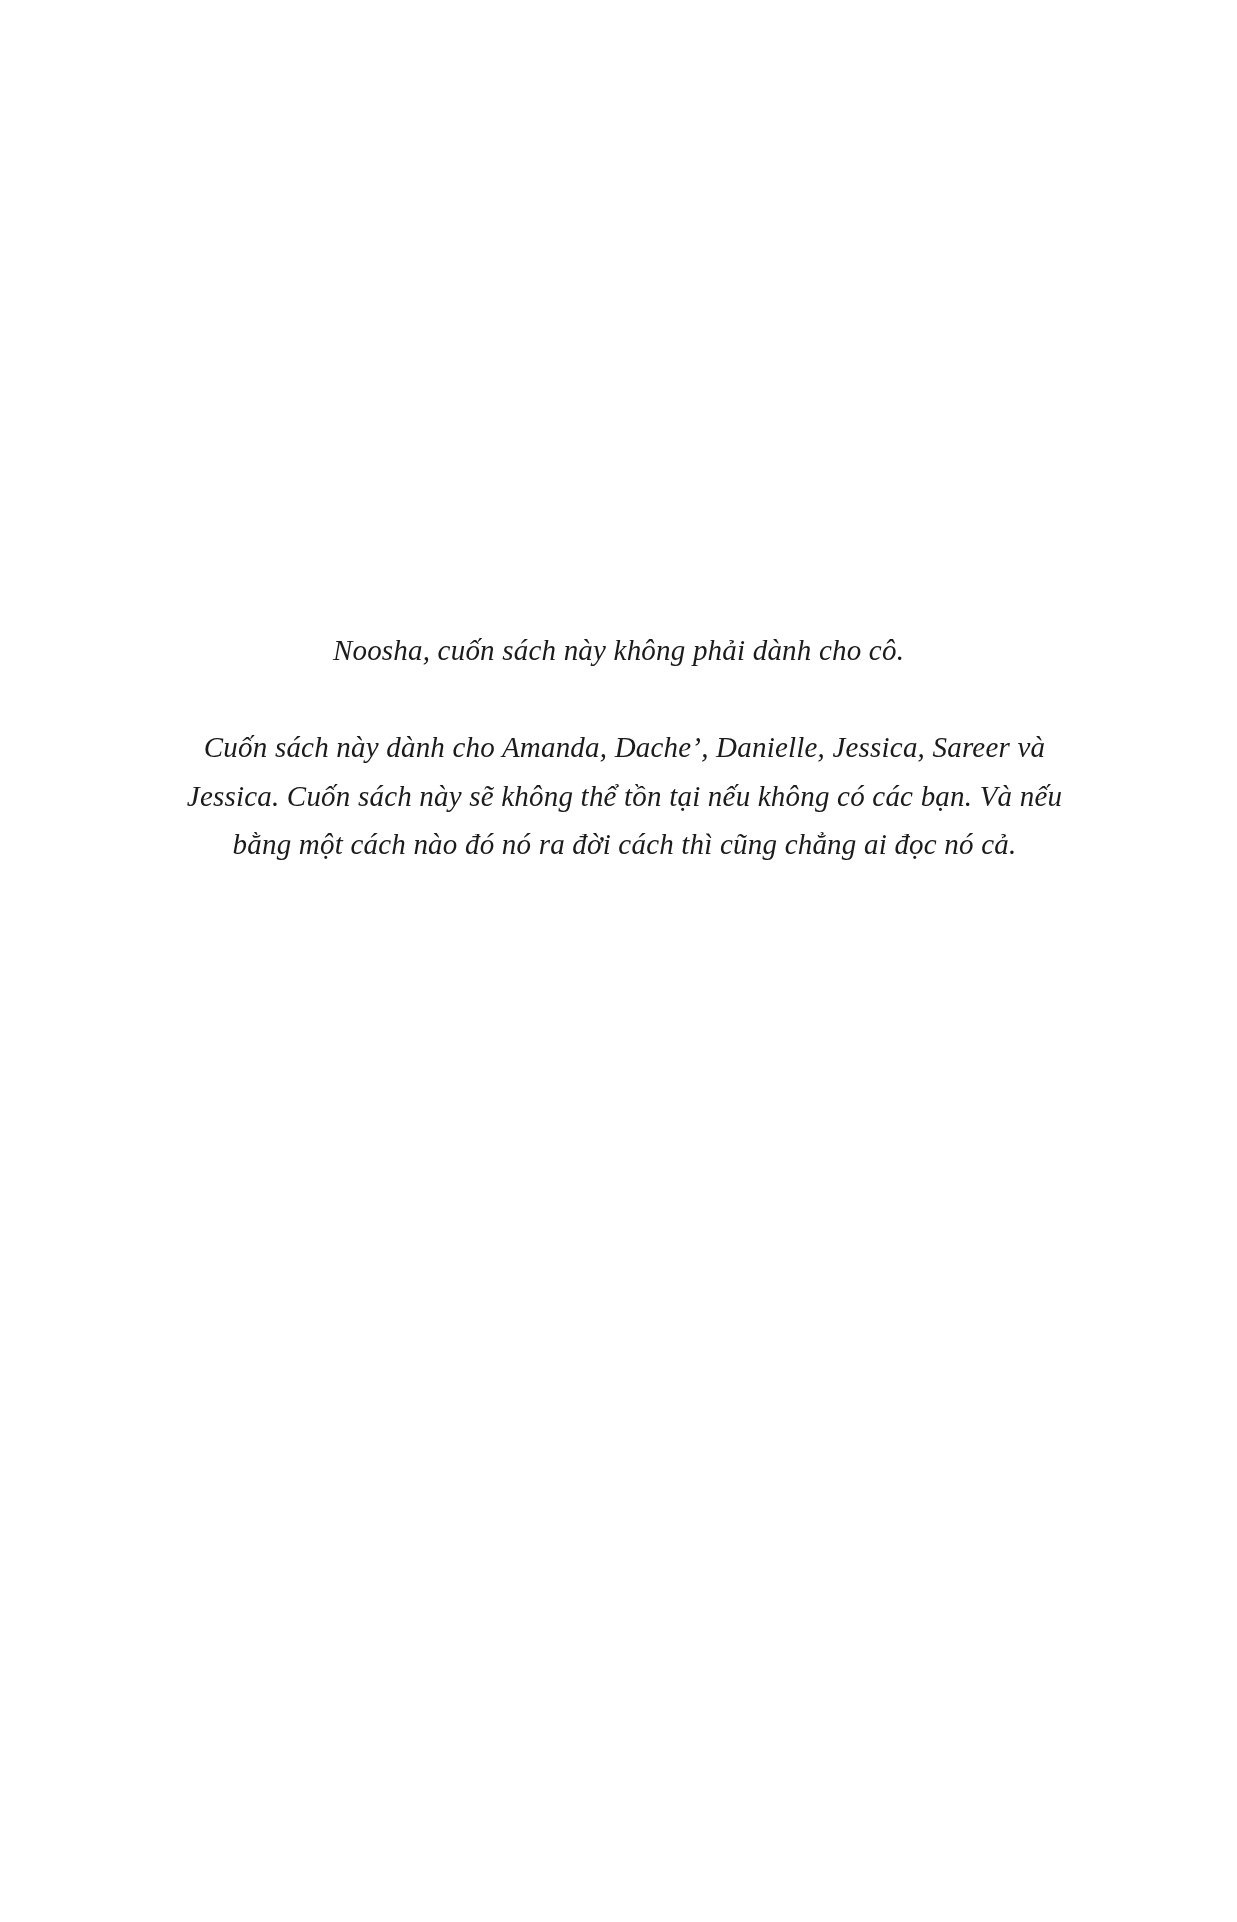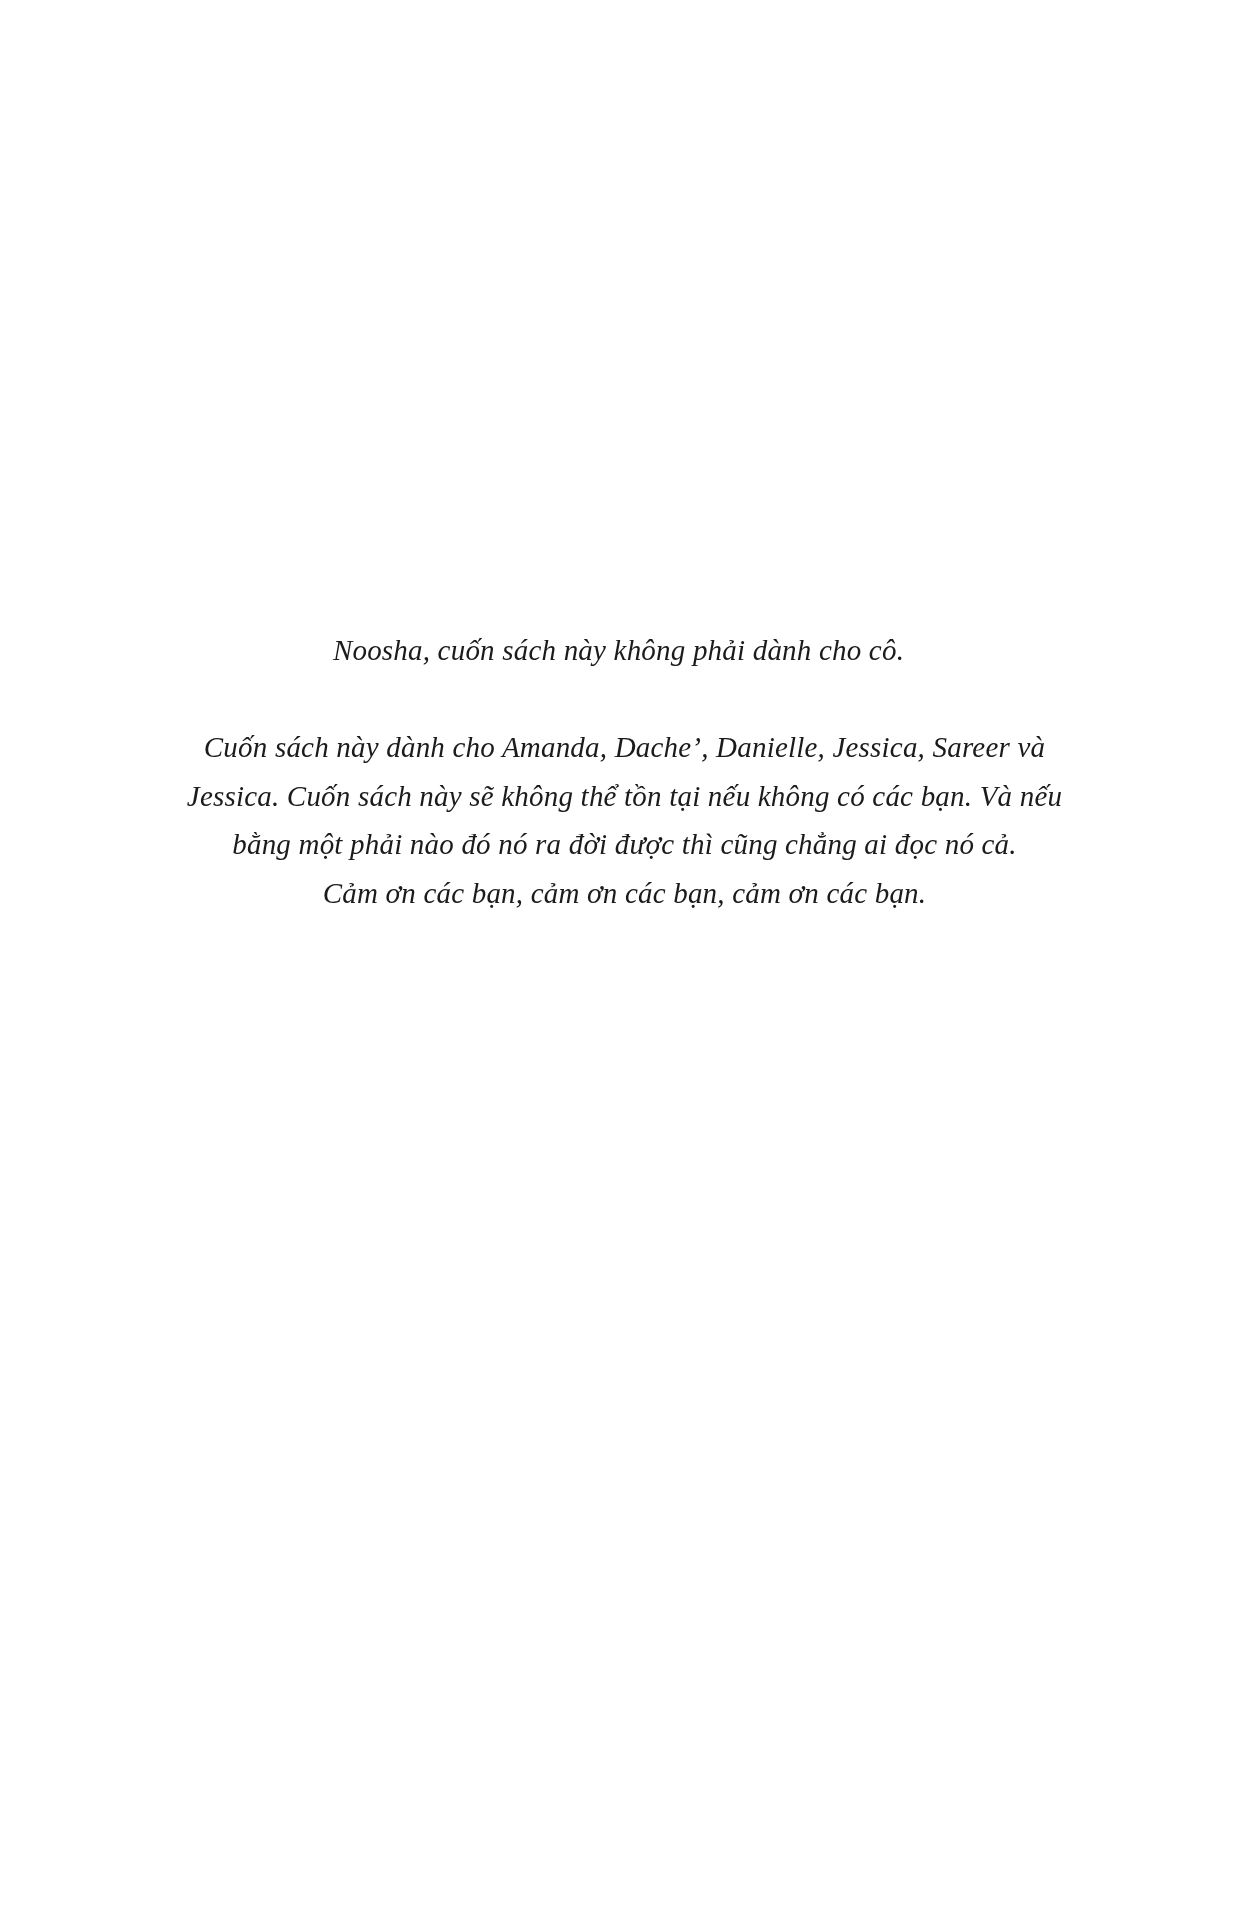--- a/index.html
+++ b/index.html
@@ -44,17 +44,16 @@
 <body>
 
 <main class="page">
   <section class="dedication">
     <p>
       <span class="line">Noosha, cuốn sách này không phải dành cho cô.</span>
     </p>
     <p>
       <span class="line">Cuốn sách này dành cho Amanda, Dache’, Danielle, Jessica, Sareer và</span>
       <span class="line">Jessica. Cuốn sách này sẽ không thể tồn tại nếu không có các bạn. Và nếu</span>
-      <span class="line">bằng một phải nào đó nó ra đời được thì cũng chẳng ai đọc nó cả.</span>
-      <span class="line">Cảm ơn các bạn, cảm ơn các bạn, cảm ơn các bạn.</span>
+      <span class="line">bằng một cách nào đó nó ra đời cách thì cũng chẳng ai đọc nó cả.</span>
     </p>
   </section>
 </main>
 
 </body></html>

